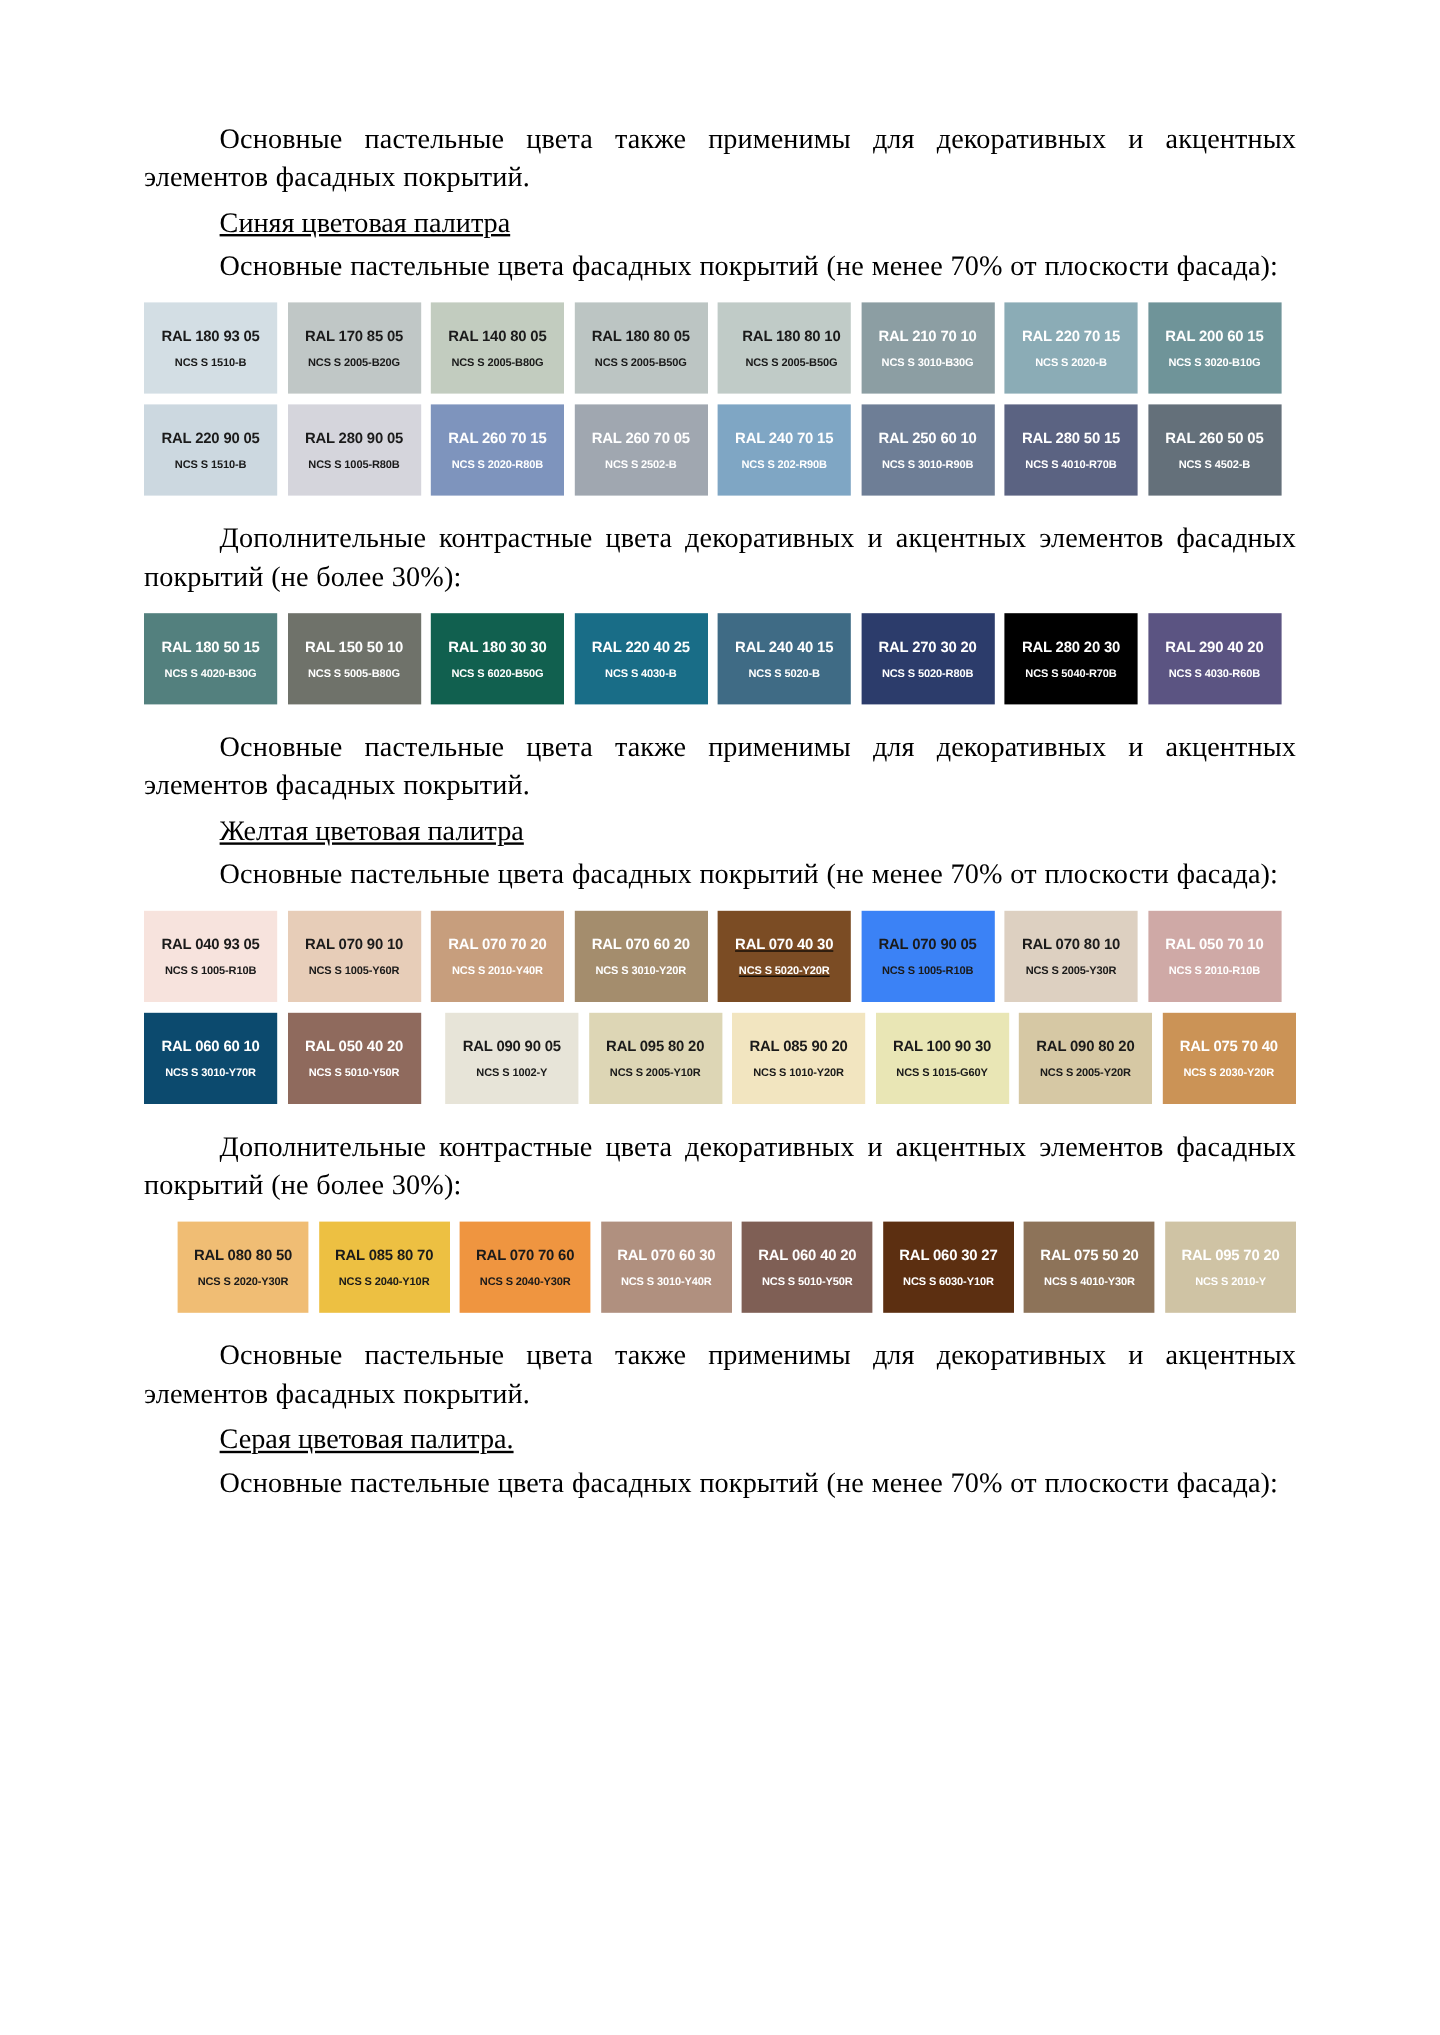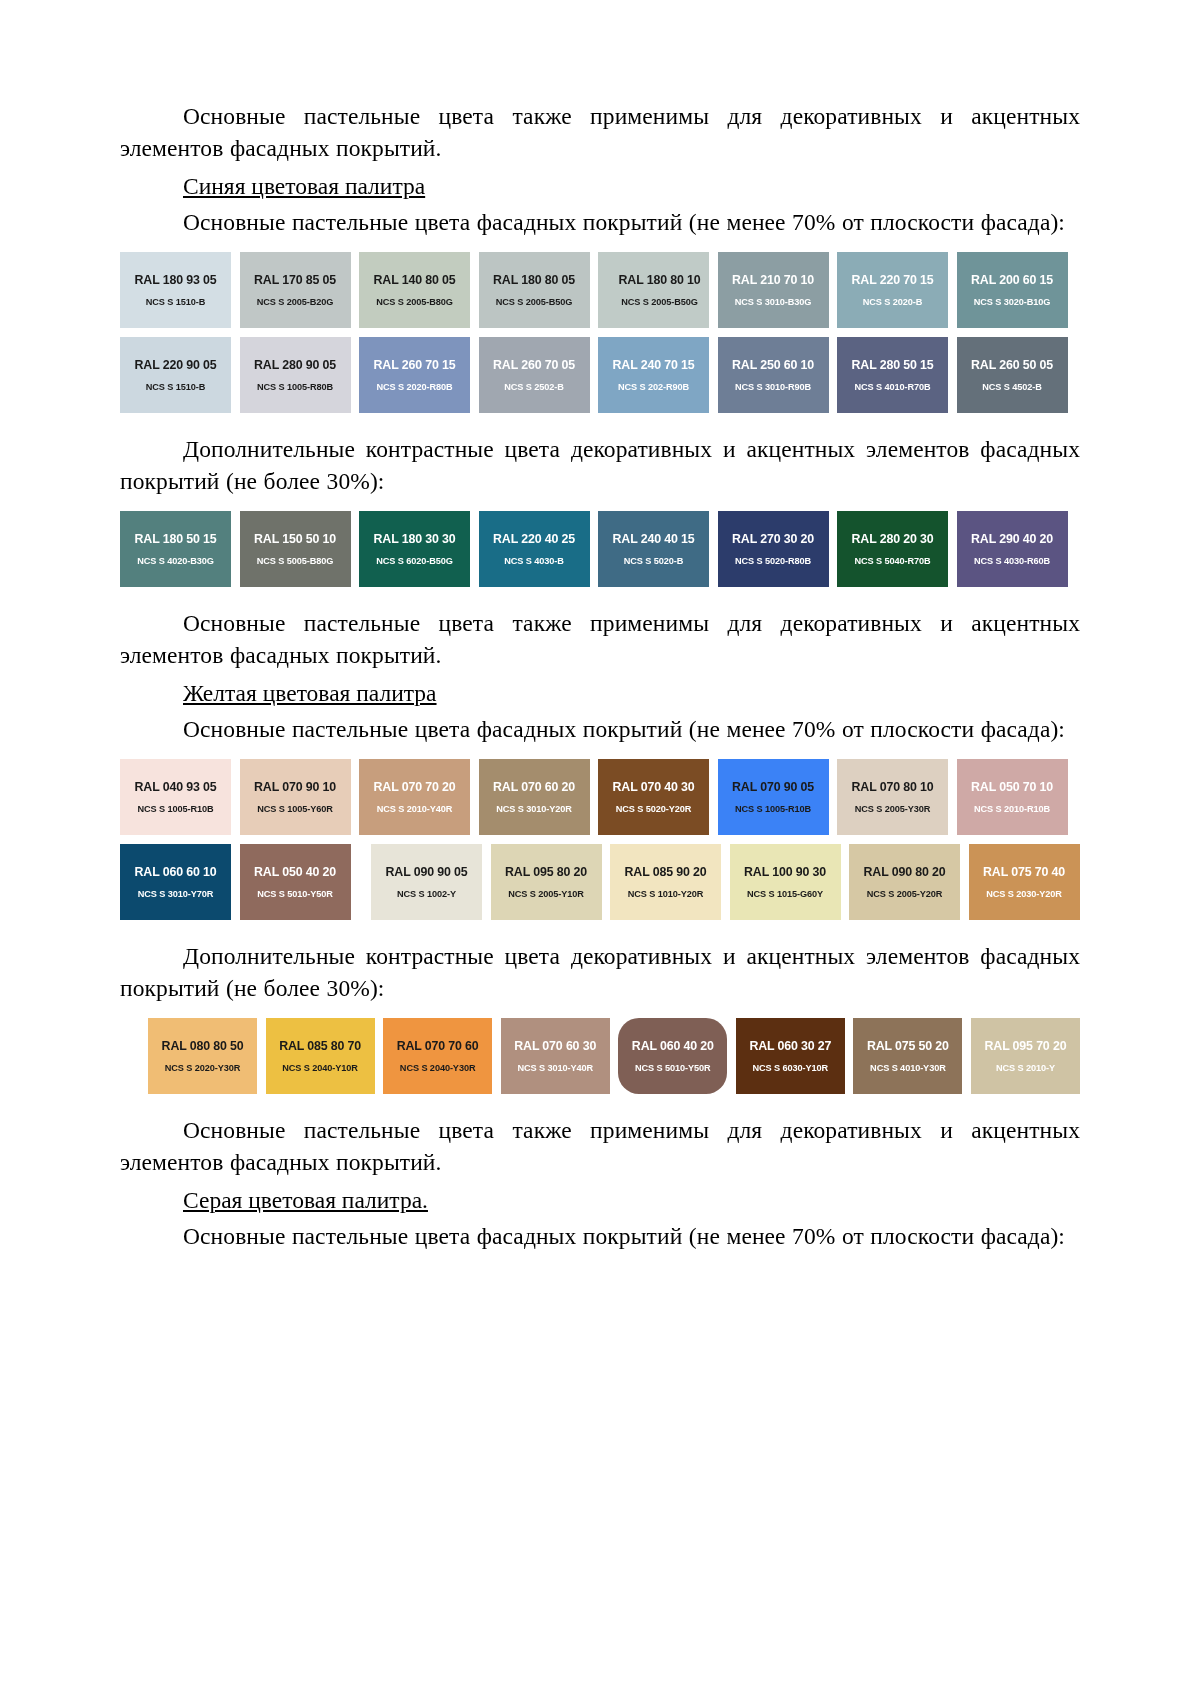--- a/index.html
+++ b/index.html
@@ -184,21 +184,21 @@
         <div class="ncs">NCS S 4030-B</div>
       </div>
       <div class="swatch dark" style="background: rgb(63, 107, 133);">
         <div class="ral">RAL 240 40 15</div>
         <div class="ncs">NCS S 5020-B</div>
       </div>
       <div class="swatch dark" style="background: rgb(44, 60, 107);">
         <div class="ral">RAL 270 30 20</div>
         <div class="ncs">NCS S 5020-R80B</div>
       </div>
-      <div class="swatch dark" style="background: #14532d;">
+      <div class="swatch dark" style="background: #000000;">
         <div class="ral">RAL 280 20 30</div>
         <div class="ncs">NCS S 5040-R70B</div>
       </div>
       <div class="swatch dark" style="background: rgb(91, 84, 130);">
         <div class="ral">RAL 290 40 20</div>
         <div class="ncs">NCS S 4030-R60B</div>
       </div>
     </div>
 
   <div class="spacer-after-swatches"></div>
@@ -219,21 +219,21 @@
         <div class="ncs">NCS S 1005-Y60R</div>
       </div>
       <div class="swatch dark" style="background: rgb(199, 158, 125);">
         <div class="ral">RAL 070 70 20</div>
         <div class="ncs">NCS S 2010-Y40R</div>
       </div>
       <div class="swatch dark" style="background: rgb(164, 141, 109);">
         <div class="ral">RAL 070 60 20</div>
         <div class="ncs">NCS S 3010-Y20R</div>
       </div>
-      <div class="swatch dark" style="background: rgb(123, 76, 36);">
+      <div class="swatch dark" style="background: rgb(123, 76, 36); text-decoration: underline;">
         <div class="ral">RAL 070 40 30</div>
         <div class="ncs">NCS S 5020-Y20R</div>
       </div>
       <div class="swatch light" style="background: #3b82f6;">
         <div class="ral">RAL 070 90 05</div>
         <div class="ncs">NCS S 1005-R10B</div>
       </div>
       <div class="swatch light" style="background: rgb(221, 208, 193);">
         <div class="ral">RAL 070 80 10</div>
         <div class="ncs">NCS S 2005-Y30R</div>
@@ -292,21 +292,21 @@
         <div class="ncs">NCS S 2040-Y10R</div>
       </div>
       <div class="swatch light" style="background: rgb(239, 149, 64);">
         <div class="ral">RAL 070 70 60</div>
         <div class="ncs">NCS S 2040-Y30R</div>
       </div>
       <div class="swatch dark" style="background: rgb(176, 144, 127);">
         <div class="ral">RAL 070 60 30</div>
         <div class="ncs">NCS S 3010-Y40R</div>
       </div>
-      <div class="swatch dark" style="background: rgb(127, 95, 85); border-radius: 21px;">
+      <div class="swatch dark" style="background: rgb(127, 95, 85);">
         <div class="ral">RAL 060 40 20</div>
         <div class="ncs">NCS S 5010-Y50R</div>
       </div>
       <div class="swatch dark" style="background: rgb(92, 47, 17);">
         <div class="ral">RAL 060 30 27</div>
         <div class="ncs">NCS S 6030-Y10R</div>
       </div>
       <div class="swatch dark" style="background: rgb(141, 115, 89);">
         <div class="ral">RAL 075 50 20</div>
         <div class="ncs">NCS S 4010-Y30R</div>

